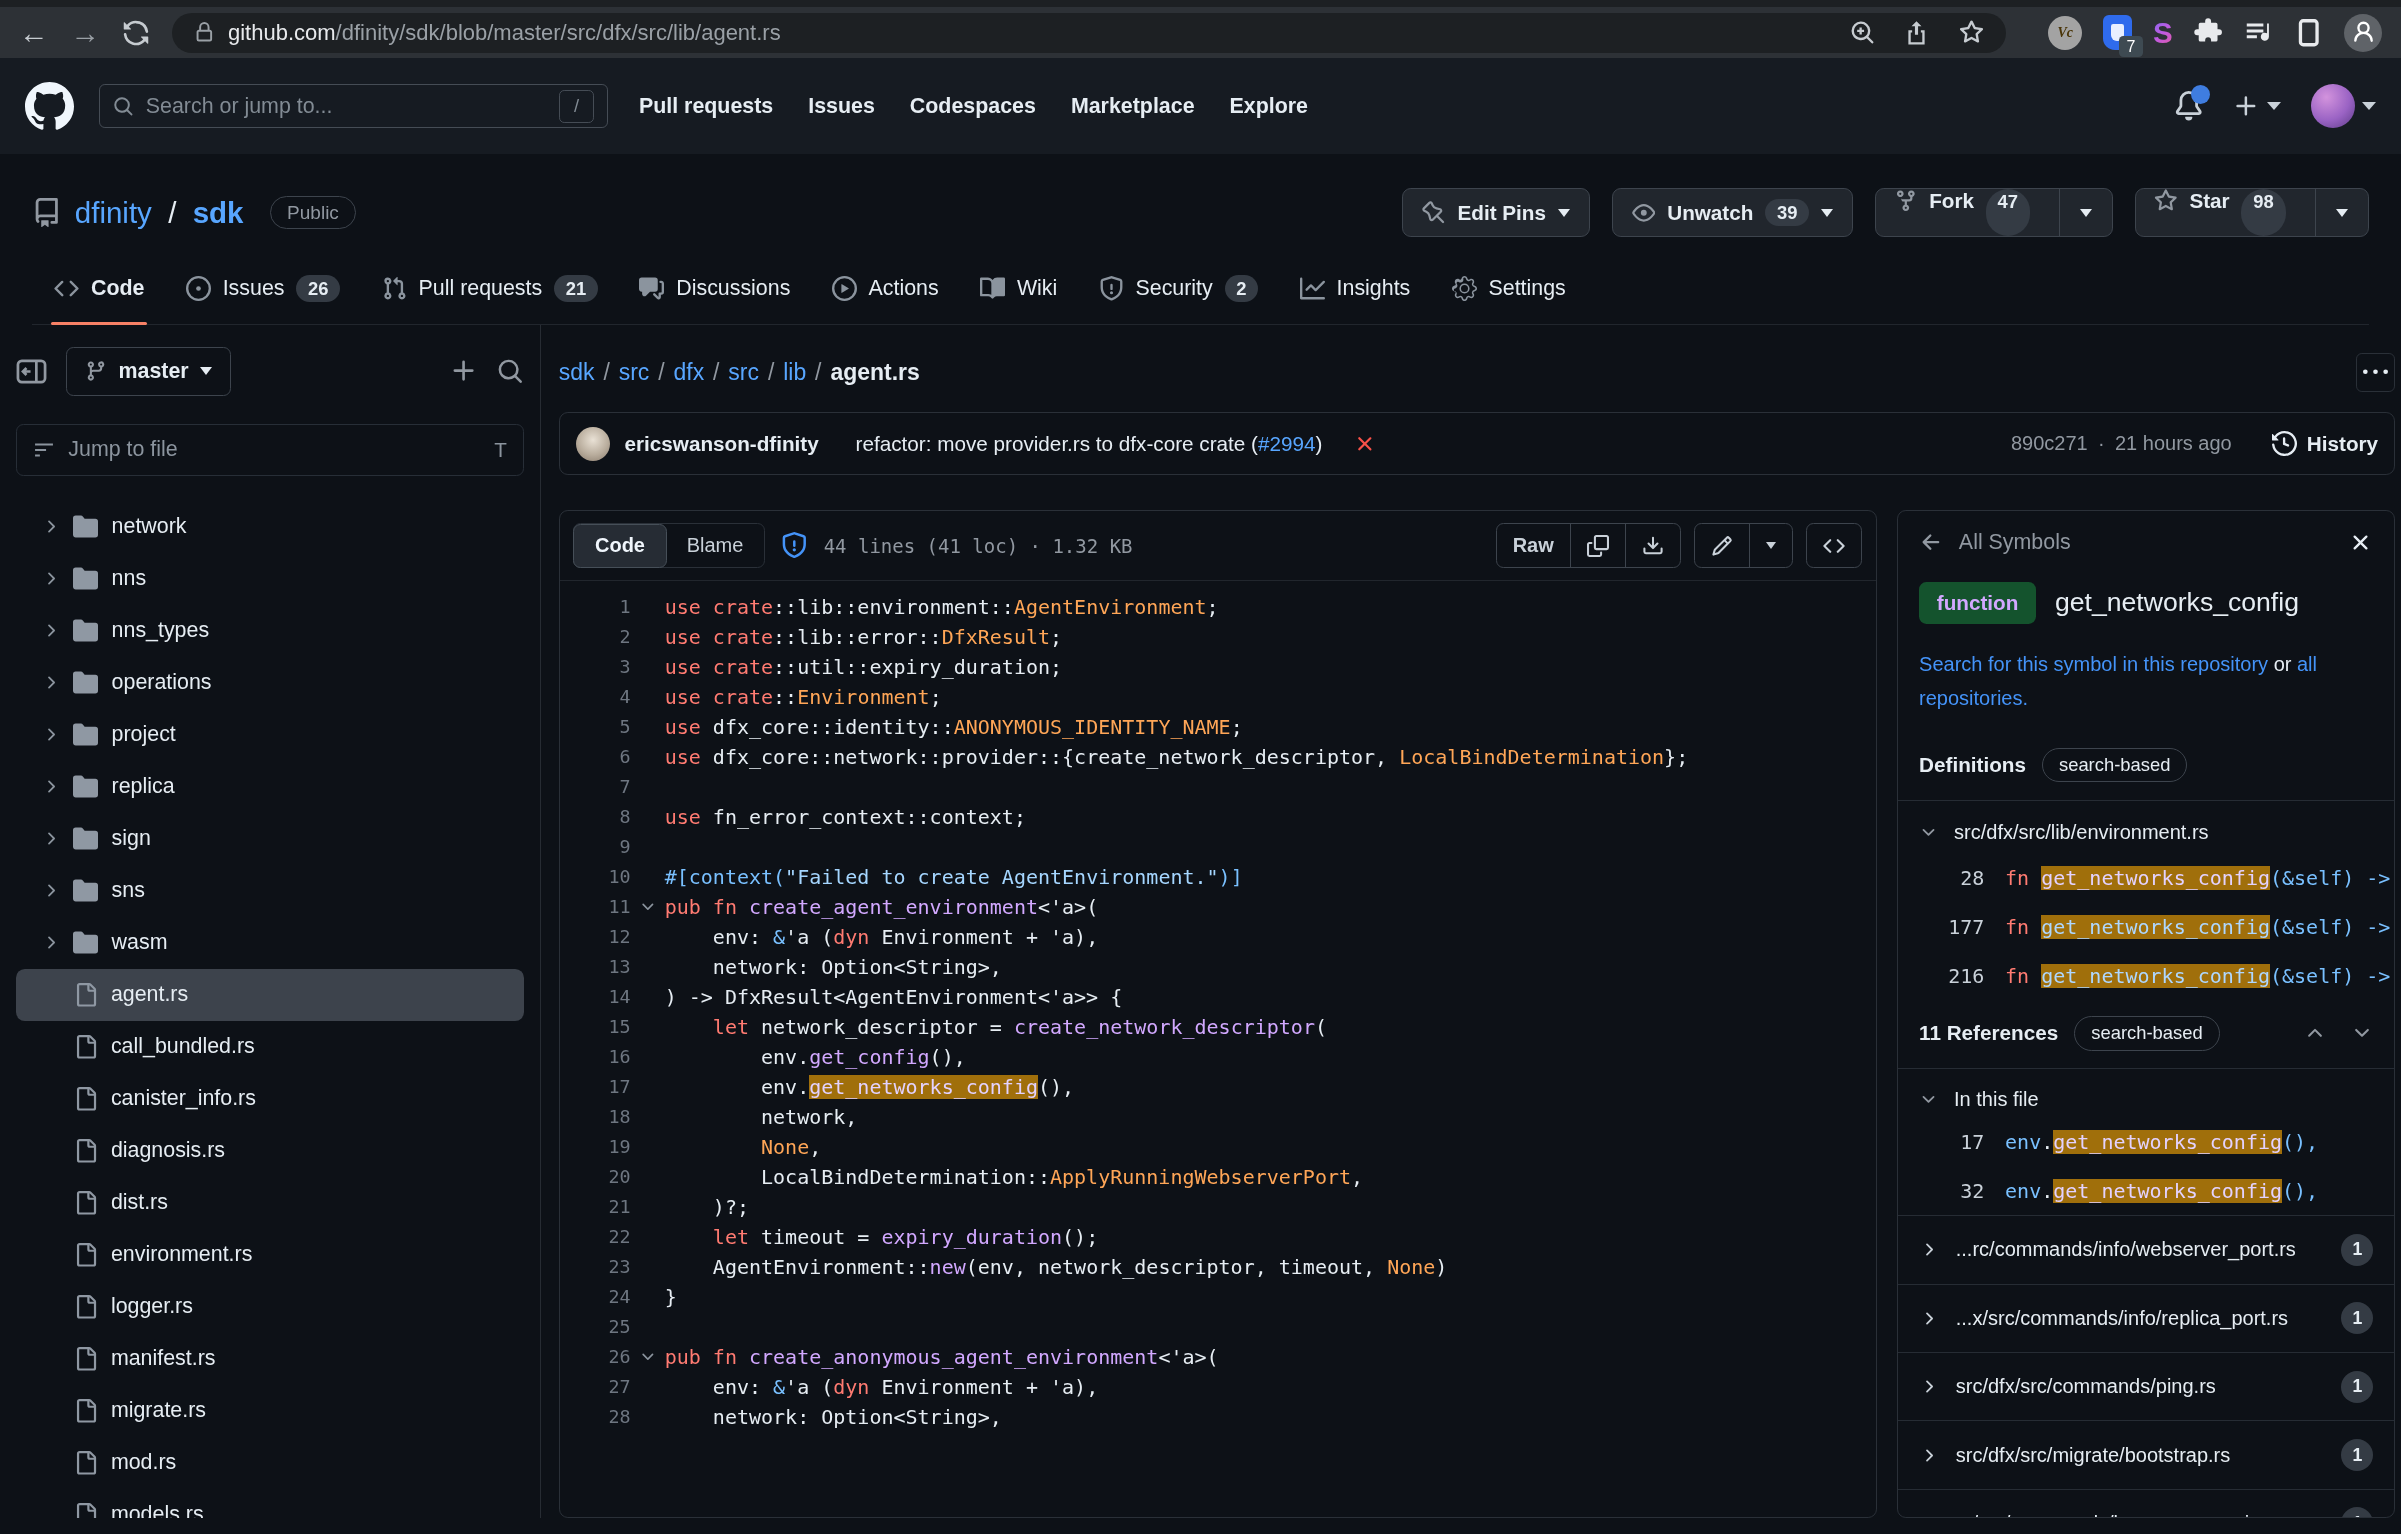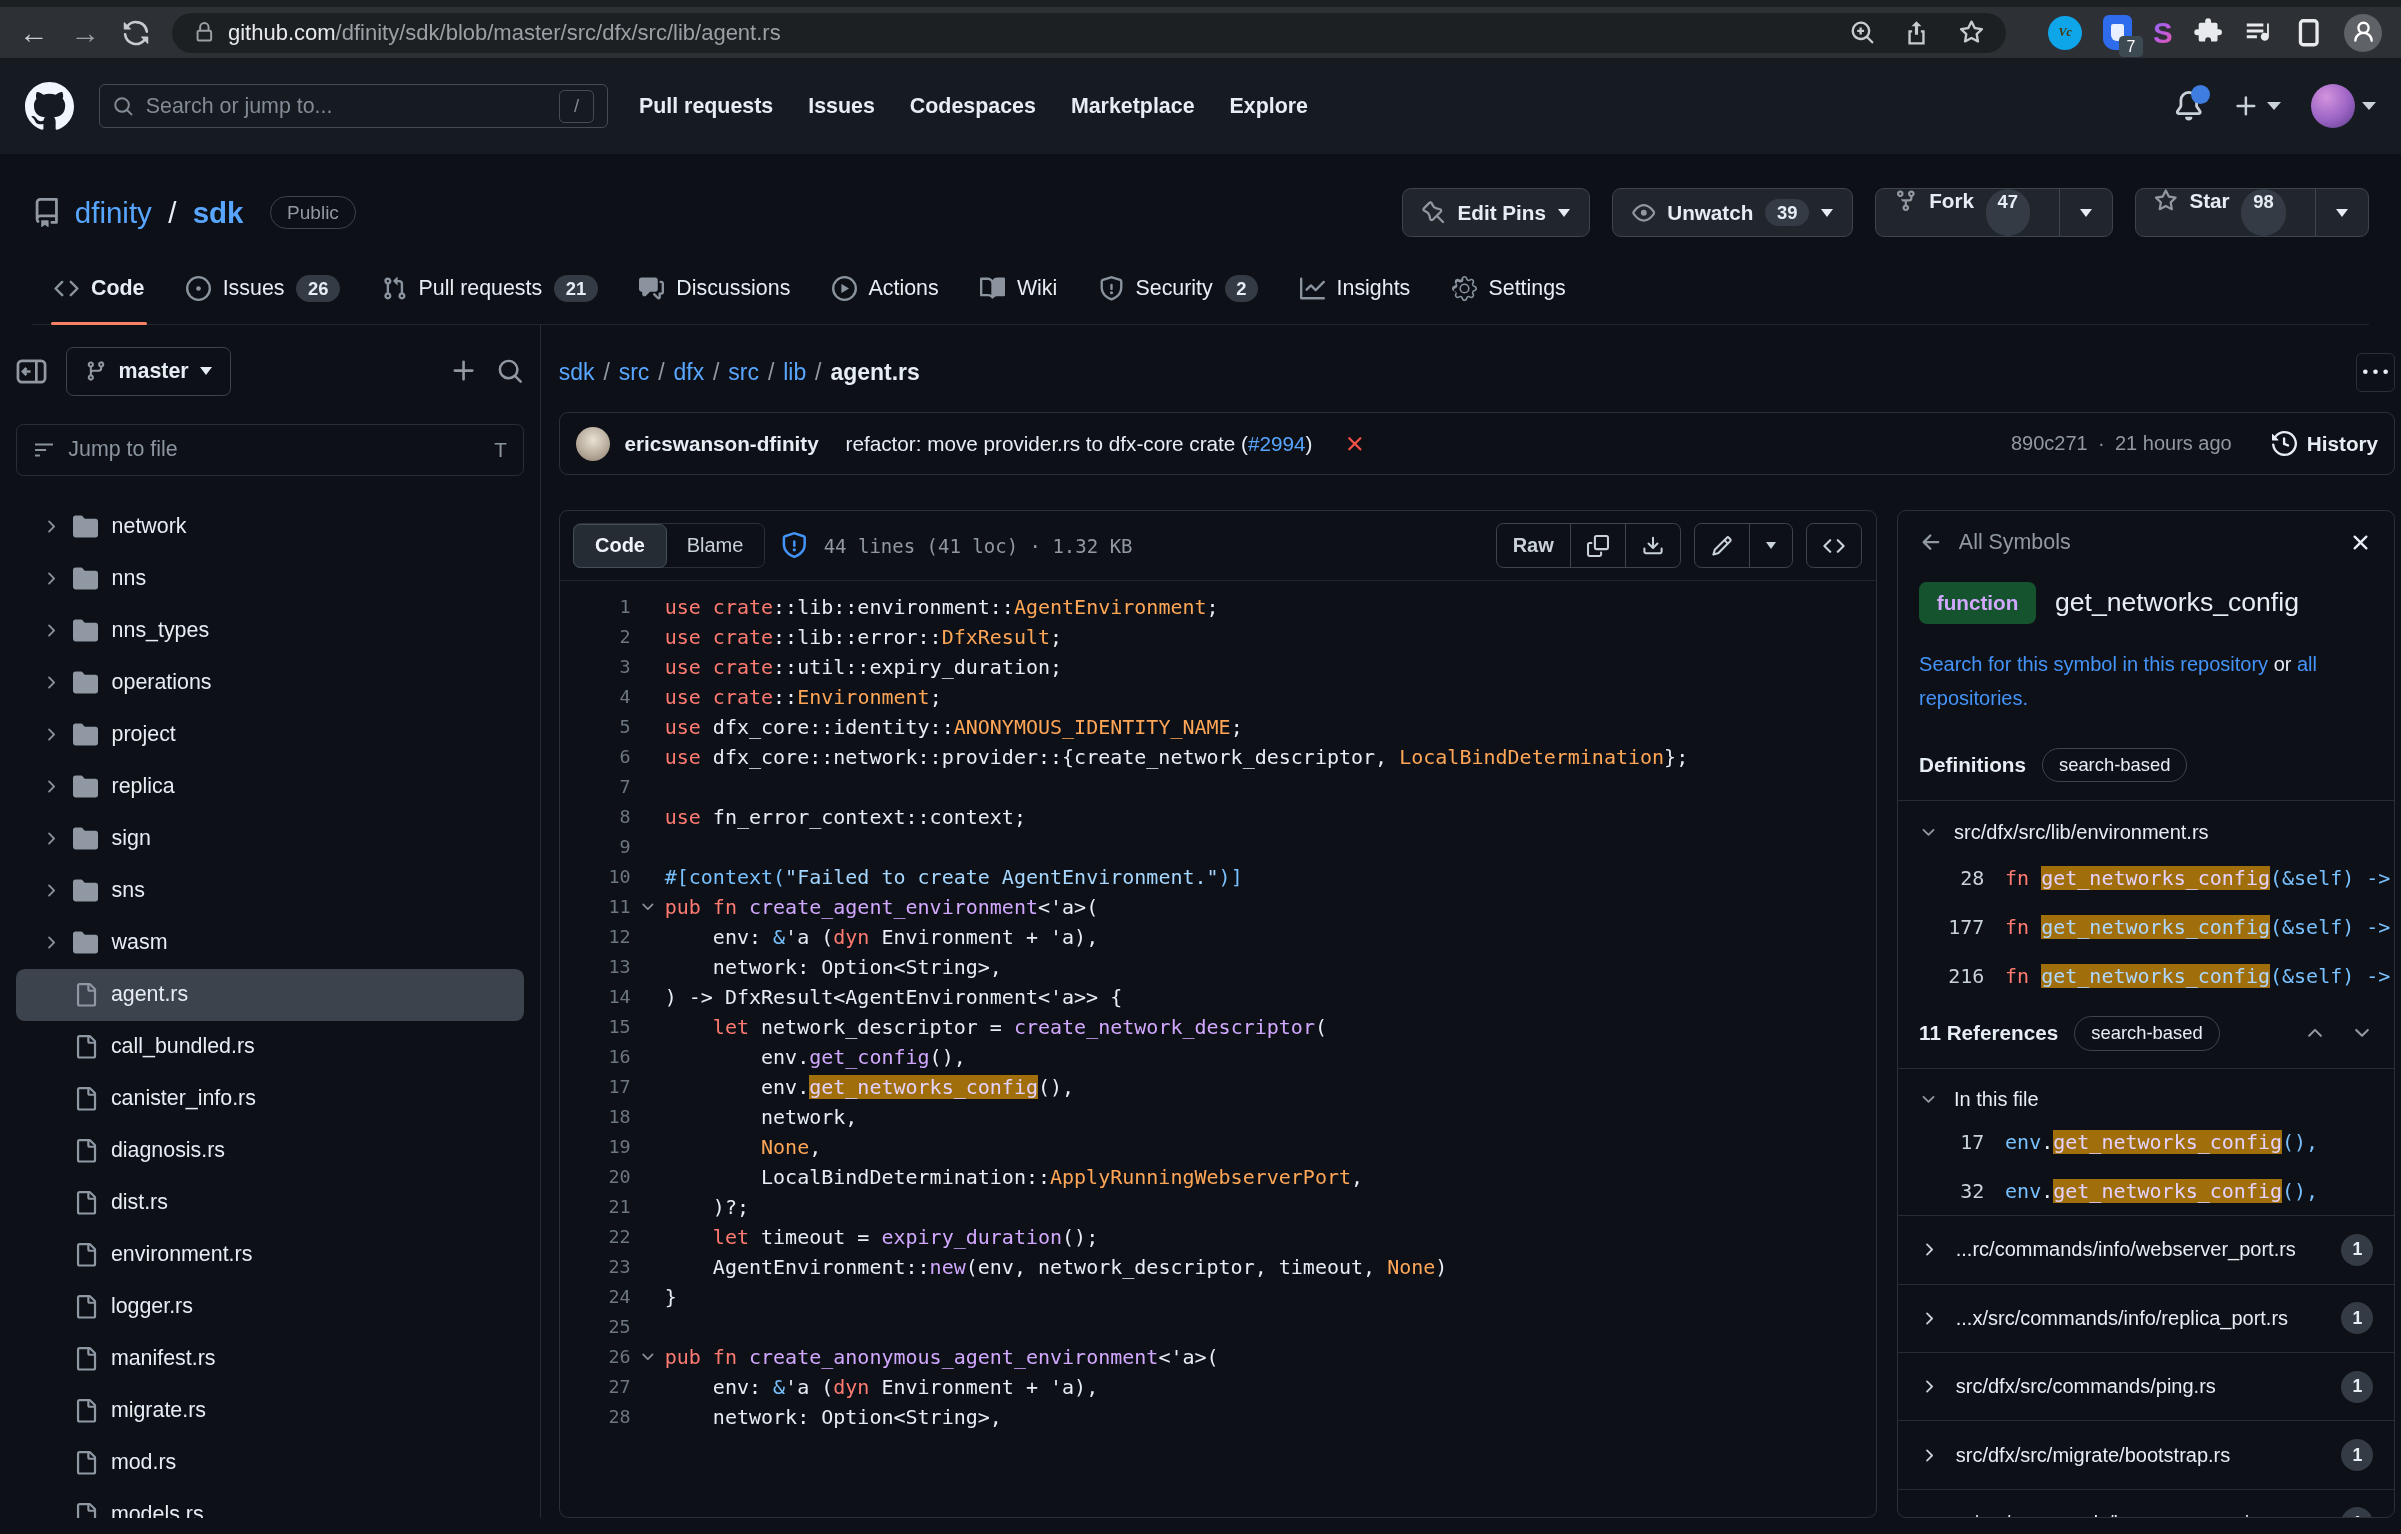--- a/index.html
+++ b/index.html
@@ -11,22 +11,22 @@
   .browser{height:58px;background:#2d3136;border-top:7.4px solid #1d2023;box-sizing:border-box;
            display:flex;align-items:center;padding:0 19px;gap:22px}
   .nav-glyph{font-size:29.5px;color:#c6cbd0;line-height:1}
   .nav-glyph.dim{color:#9aa0a6}
   .url-pill{width:1822px;height:40px;background:#1d2023;border-radius:20px;display:flex;align-items:center;
             padding:0 22px;gap:13.3px;font-size:22px;white-space:nowrap;overflow:hidden}
   .url-host{color:#e8eaed}
   .url-path{color:#9aa0a6}
   .pill-icons{margin-left:auto;display:flex;gap:29.5px;color:#c6cbd0}
   .ext-row{display:flex;align-items:center;gap:20.7px;margin-left:20.7px;color:#e8eaed}
-  .ext-vc{width:34px;height:34px;border-radius:50%;background:#0ea5e9;color:#4a3508;font-weight:700;
-          font-style:italic;font-size:12px;display:flex;align-items:center;justify-content:center;font-family:"Liberation Serif",serif}
+  .ext-vc{width:34px;height:34px;border-radius:50%;background:#a3a3a3;color:#4a3508;font-weight:700;
+          font-style:italic;font-size:14px;display:flex;align-items:center;justify-content:center;font-family:"Liberation Serif",serif}
   .ext-shield{position:relative;width:29.5px;height:35px;background:#2f6bed;border-radius:5.9px 5.9px 11.8px 11.8px;
               display:flex;align-items:center;justify-content:center}
   .ext-shield .inner{width:13.3px;height:17.7px;background:#e9efff;border-radius:2.2px 2.2px 5.9px 5.9px}
   .ext-badge{position:absolute;right:-10.3px;bottom:-7.4px;background:#3e4a52;color:#fff;font-size:16px;
              padding:1.5px 7.4px;border-radius:4.4px}
   .ext-s{font-size:29.5px;font-weight:700;background:linear-gradient(135deg,#7f6bf6,#c05ae0,#e85a9b);
          -webkit-background-clip:text;background-clip:text;color:transparent}
   .ext-avatar{width:38px;height:38px;border-radius:50%;background:#5f6368;display:flex;align-items:center;
               justify-content:center;color:#fff}
 
@@ -90,21 +90,21 @@
   .crumb-row{display:flex;align-items:center;margin-top:28px;font-size:23px}
   .crumb-row a{color:#58a6ff;text-decoration:none}
   .crumb-sep{color:#9198a1;padding:0 8.9px}
   .crumb-cur{font-weight:700;color:#e6edf3}
   .kebab-btn{margin-left:auto;color:#e6edf3;padding:5.9px;border:0.7px solid #2a3038;border-radius:5.9px;display:flex}
 
   .commit-box{margin-top:20.7px;height:63px;border:0.7px solid #2a3038;border-radius:8.9px;display:flex;align-items:center;
               padding:0 16px;gap:14.8px;box-sizing:border-box}
   .c-ava{width:34px;height:34px;border-radius:50%;background:radial-gradient(circle at 50% 38%,#e9e1d5,#b9ad9d 55%,#87796a)}
   .c-author{font-weight:700;font-size:20.7px}
-  .c-msg{font-size:20.7px;color:#e6edf3;margin-left:12px}
+  .c-msg{font-size:20.7px;color:#e6edf3;margin-left:22px}
   .c-pr{color:#58a6ff;text-decoration:none}
   .c-x{color:#f85149;margin-left:16px;display:flex}
   .c-right{margin-left:auto;display:flex;align-items:center;gap:10.3px;color:#9198a1;font-size:20px}
   .c-hist{display:flex;align-items:center;gap:10.3px;color:#e6edf3;font-size:20.7px;margin-left:29.5px;font-weight:600}
 
   .file-area{display:flex;gap:20.7px;margin-top:35px;flex:1;min-height:0;align-items:stretch}
   .code-panel{width:1318px;border:0.7px solid #2a3038;border-radius:8.9px;overflow:hidden;display:flex;
               flex-direction:column;box-sizing:border-box}
   .code-head{height:69px;flex:0 0 69px;display:flex;align-items:center;padding:0 13.3px;gap:16px;border-bottom:0.7px solid #21262d}
   .segctl{display:flex;border:0.7px solid #2a3038;border-radius:7.4px;height:43px;align-items:stretch}

